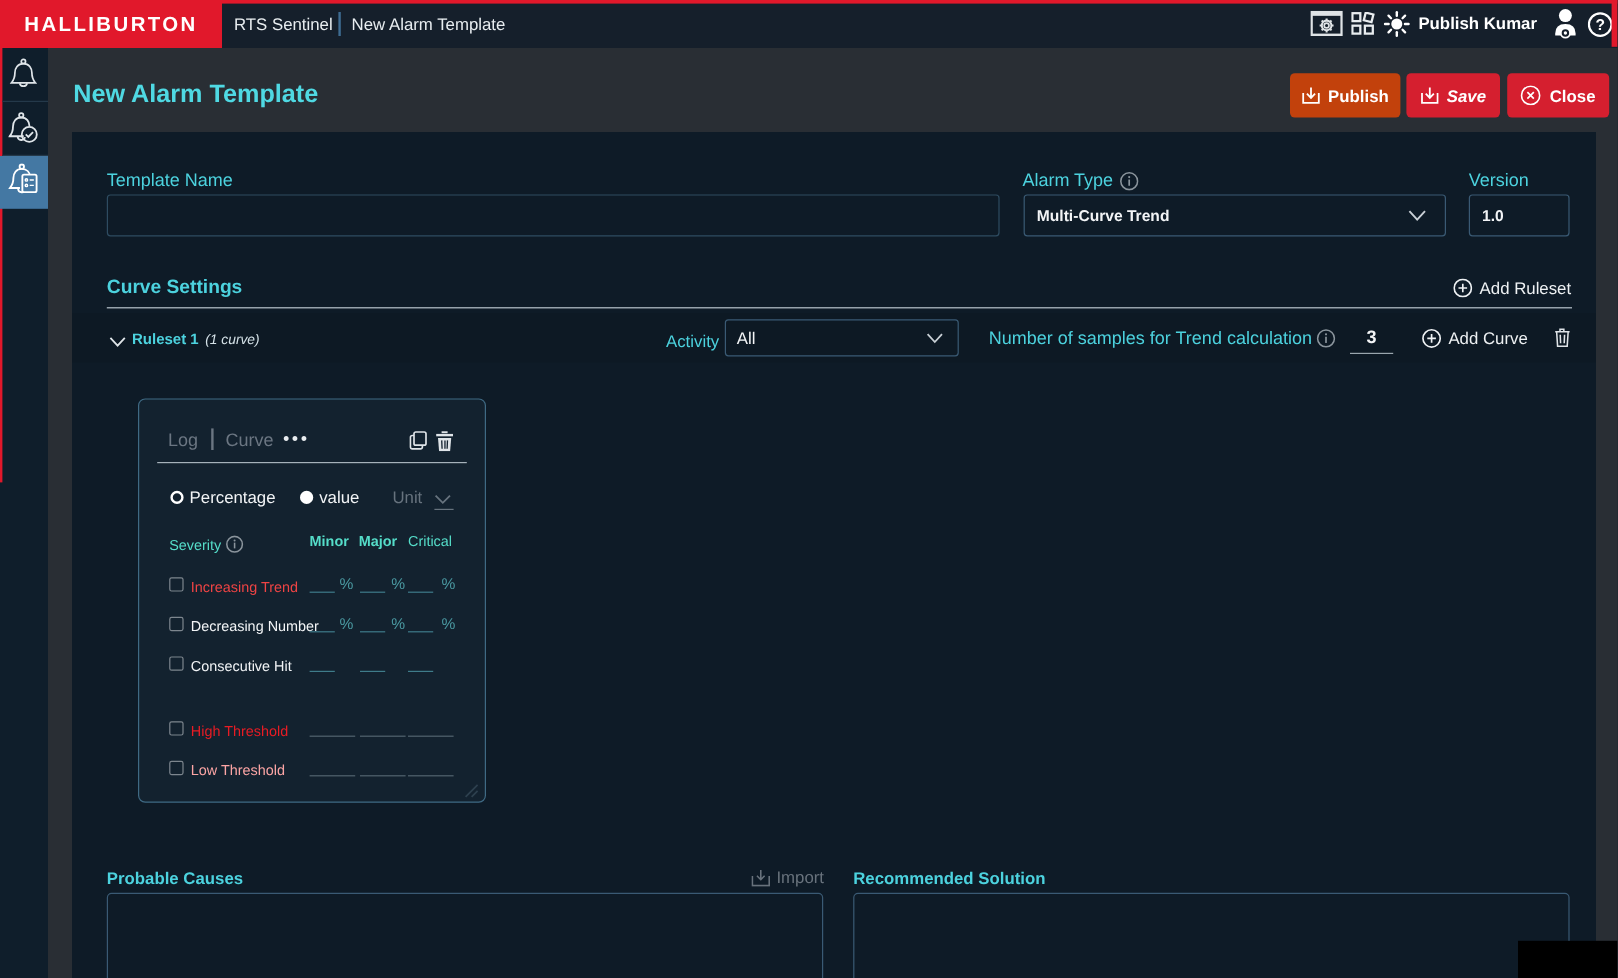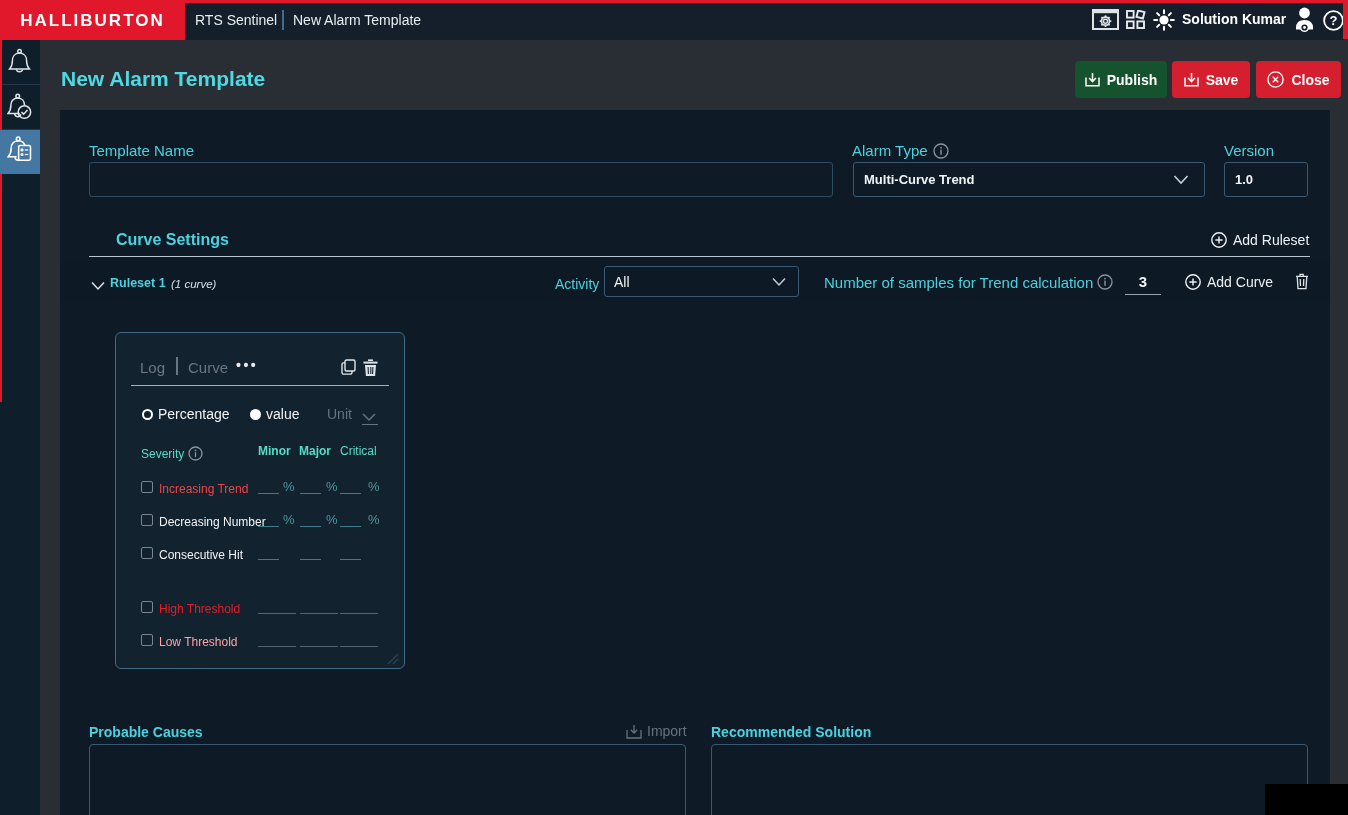--- a/index.html
+++ b/index.html
@@ -57,21 +57,21 @@
         <line x1="11" y1="17.8" x2="11" y2="20.8"></line>
         <line x1="1.2" y1="11" x2="4.2" y2="11"></line>
         <line x1="17.8" y1="11" x2="20.8" y2="11"></line>
         <line x1="4.1" y1="4.1" x2="6.2" y2="6.2"></line>
         <line x1="15.8" y1="15.8" x2="17.9" y2="17.9"></line>
         <line x1="4.1" y1="17.9" x2="6.2" y2="15.8"></line>
         <line x1="15.8" y1="6.2" x2="17.9" y2="4.1"></line>
       </g>
     </svg>
   </div>
-  <div class="abs" style="left:1182px;top:11px;color:#fff;font-size:14px;font-weight:bold;">Solution Kumar</div>
+  <div class="abs" style="left:1182px;top:11px;color:#fff;font-size:14px;font-weight:bold;">Publish Kumar</div>
   <div class="abs" style="left:1295px;top:6px;">
     <svg width="19" height="27" viewBox="0 0 19 27">
       <circle cx="9.5" cy="7" r="5.4" fill="#fff"></circle>
       <path d="M1 22 q0 -8 8.5 -8 q8.5 0 8.5 8 l0 1.6 -17 0 Z" fill="#fff"></path>
       <circle cx="9.5" cy="21.5" r="4.6" fill="#fff"></circle>
       <circle cx="9.5" cy="21.5" r="3.1" fill="#151f2b"></circle>
       <circle cx="9.5" cy="21.5" r="1.4" fill="#fff"></circle>
     </svg>
   </div>
   <div class="abs" style="left:1323px;top:10px;">
@@ -118,28 +118,28 @@
         <circle cx="16.2" cy="15.3" r="1.1"></circle>
         <line x1="19.2" y1="15.3" x2="23" y2="15.3"></line>
         <circle cx="16.2" cy="20.3" r="1.1"></circle>
         <line x1="19.2" y1="20.3" x2="23" y2="20.3"></line>
       </g>
     </svg>
   </div>
 
   <div class="abs" style="left:61px;top:67px;font-size:21px;font-weight:bold;color:#4fd9e3;">New Alarm Template</div>
 
-  <div class="abs" style="left:1075px;top:61px;width:92px;height:37px;background:#14532d;border-radius:4px;display:flex;align-items:center;justify-content:center;gap:7px;">
+  <div class="abs" style="left:1075px;top:61px;width:92px;height:37px;background:#c2410c;border-radius:4px;display:flex;align-items:center;justify-content:center;gap:7px;">
     <svg width="15" height="15" viewBox="0 0 15 15" fill="none" stroke="#fff" stroke-width="1.5">
         <path d="M1 5.5 l0 8.2 13 0 0 -8.2"></path>
         <path d="M7.5 1 l0 8.5 m-3.4 -3.4 l3.4 3.5 3.4 -3.5"></path>
       </svg>
     <span style="color:#fff;font-size:14px;font-weight:bold;">Publish</span>
   </div>
-  <div class="abs" style="left:1172px;top:61px;width:78px;height:37px;background:#d51f2f;border-radius:4px;display:flex;align-items:center;justify-content:center;gap:7px;">
+  <div class="abs" style="left:1172px;top:61px;width:78px;height:37px;background:#d51f2f;border-radius:4px;display:flex;align-items:center;justify-content:center;gap:7px;font-style:italic;">
     <svg width="15" height="15" viewBox="0 0 15 15" fill="none" stroke="#fff" stroke-width="1.5">
         <path d="M1 5.5 l0 8.2 13 0 0 -8.2"></path>
         <path d="M7.5 1 l0 8.5 m-3.4 -3.4 l3.4 3.5 3.4 -3.5"></path>
       </svg>
     <span style="color:#fff;font-size:14px;font-weight:bold;">Save</span>
   </div>
   <div class="abs" style="left:1256px;top:61px;width:85px;height:37px;background:#d51f2f;border-radius:4px;display:flex;align-items:center;justify-content:center;gap:7px;">
     <svg width="17" height="17" viewBox="0 0 17 17" fill="none" stroke="#fff" stroke-width="1.4">
         <circle cx="8.5" cy="8.5" r="7.6"></circle>
         <path d="M5.8 5.8 l5.4 5.4 m0 -5.4 l-5.4 5.4"></path>
@@ -166,21 +166,21 @@
     <svg style="position:absolute;right:15px;top:11px;" width="16" height="12" viewBox="0 0 16 12" fill="none" stroke="#c8cfd5" stroke-width="1.6">
         <path d="M1.5 2 l6.5 7 6.5 -7"></path>
       </svg>
   </div>
 
   <div class="abs cyan" style="left:1224px;top:142px;font-size:15px;">Version</div>
   <div class="abs" style="left:1224px;top:162px;width:84px;height:35px;border:1px solid #3a5a74;border-radius:3px;">
     <span style="position:absolute;left:10px;top:9px;color:#f2f4f6;font-size:13px;font-weight:bold;">1.0</span>
   </div>
 
-  <div class="abs cyan" style="left:89px;top:231px;font-size:16px;font-weight:bold;margin-left:27px;">Curve Settings</div>
+  <div class="abs cyan" style="left:89px;top:231px;font-size:16px;font-weight:bold;">Curve Settings</div>
   <div class="abs" style="left:89px;top:256px;width:1221px;height:1px;background:#b9c4cc;"></div>
   <div class="abs" style="left:1211px;top:232px;display:flex;align-items:flex-end;gap:6px;">
     <svg width="16" height="16" viewBox="0 0 16 16" fill="none" stroke="#eef1f3" stroke-width="1.4">
         <circle cx="8" cy="8" r="7.2"></circle>
         <path d="M8 4.4 l0 7.2 m-3.6 -3.6 l7.2 0"></path>
       </svg>
     <span style="color:#eef1f3;font-size:14px;">Add Ruleset</span>
   </div>
 
   <div class="abs" style="left:91px;top:277px;">

